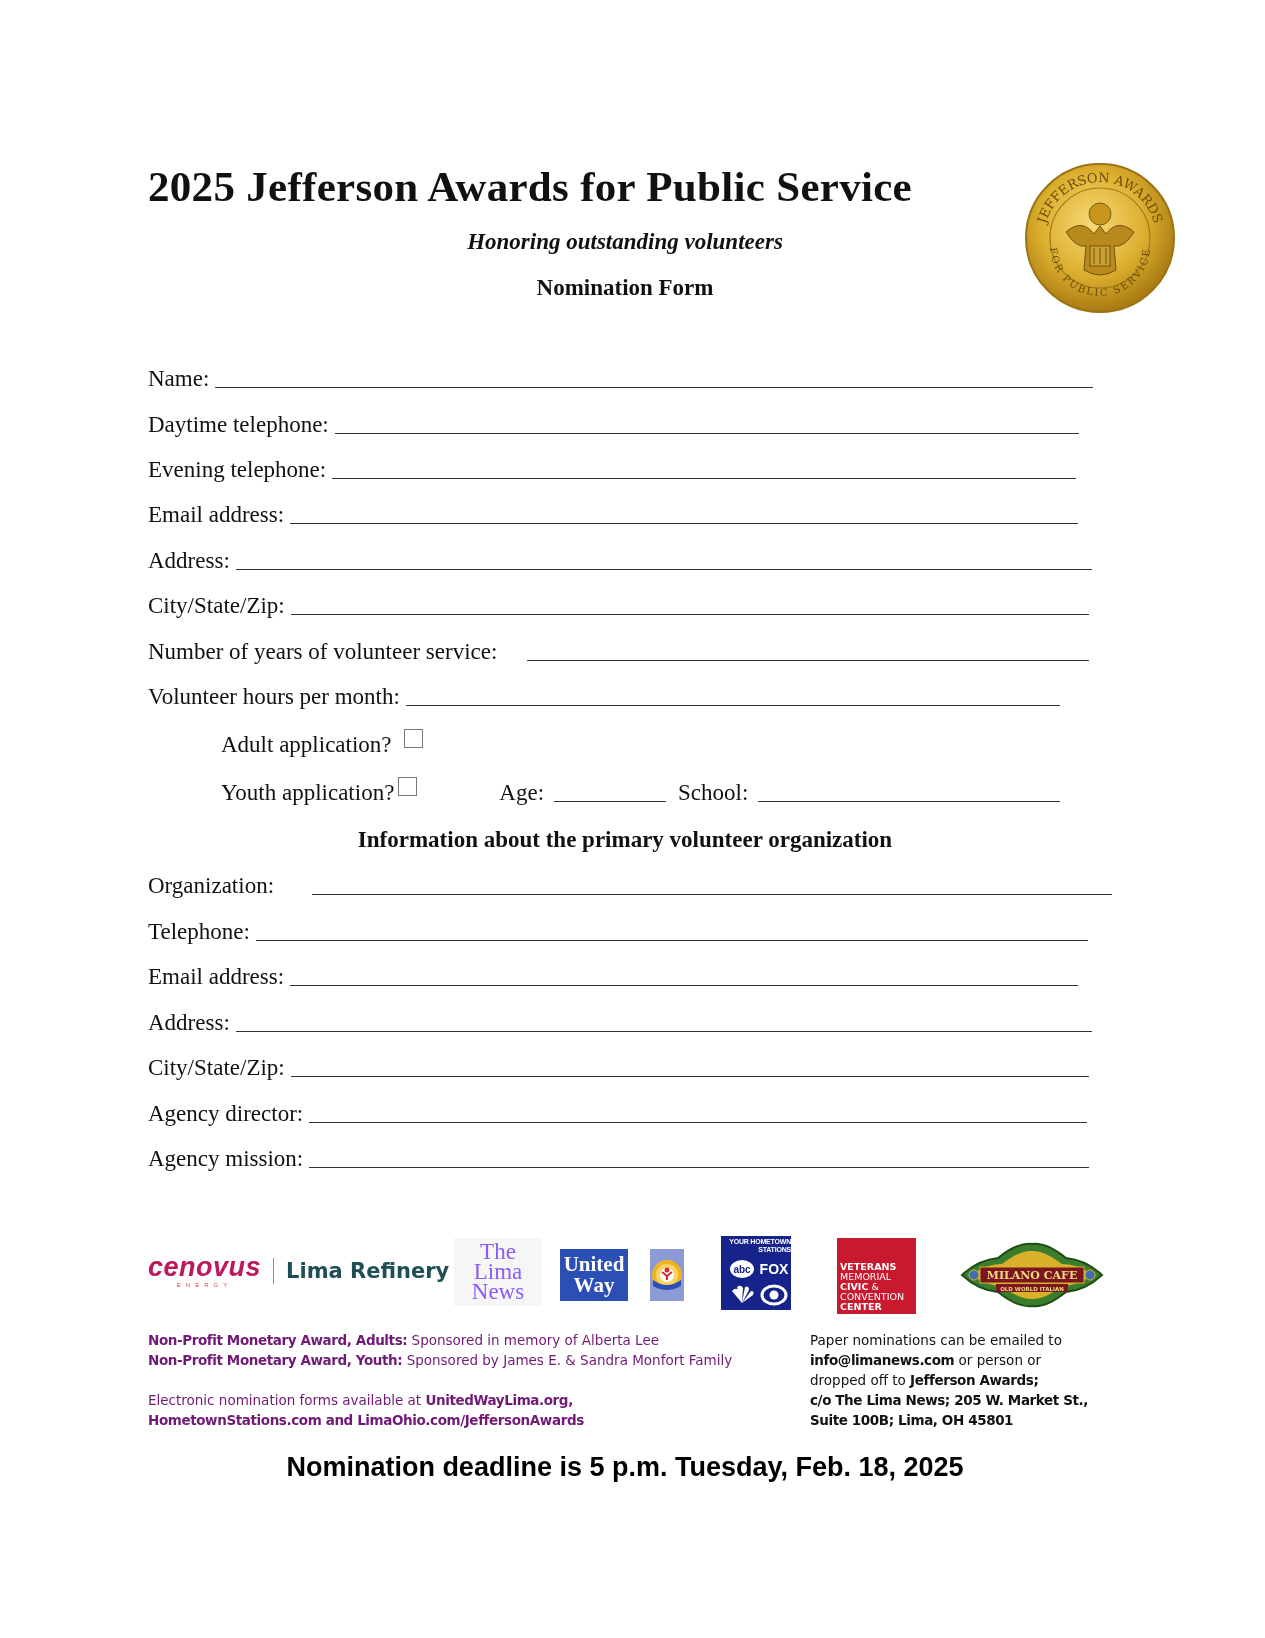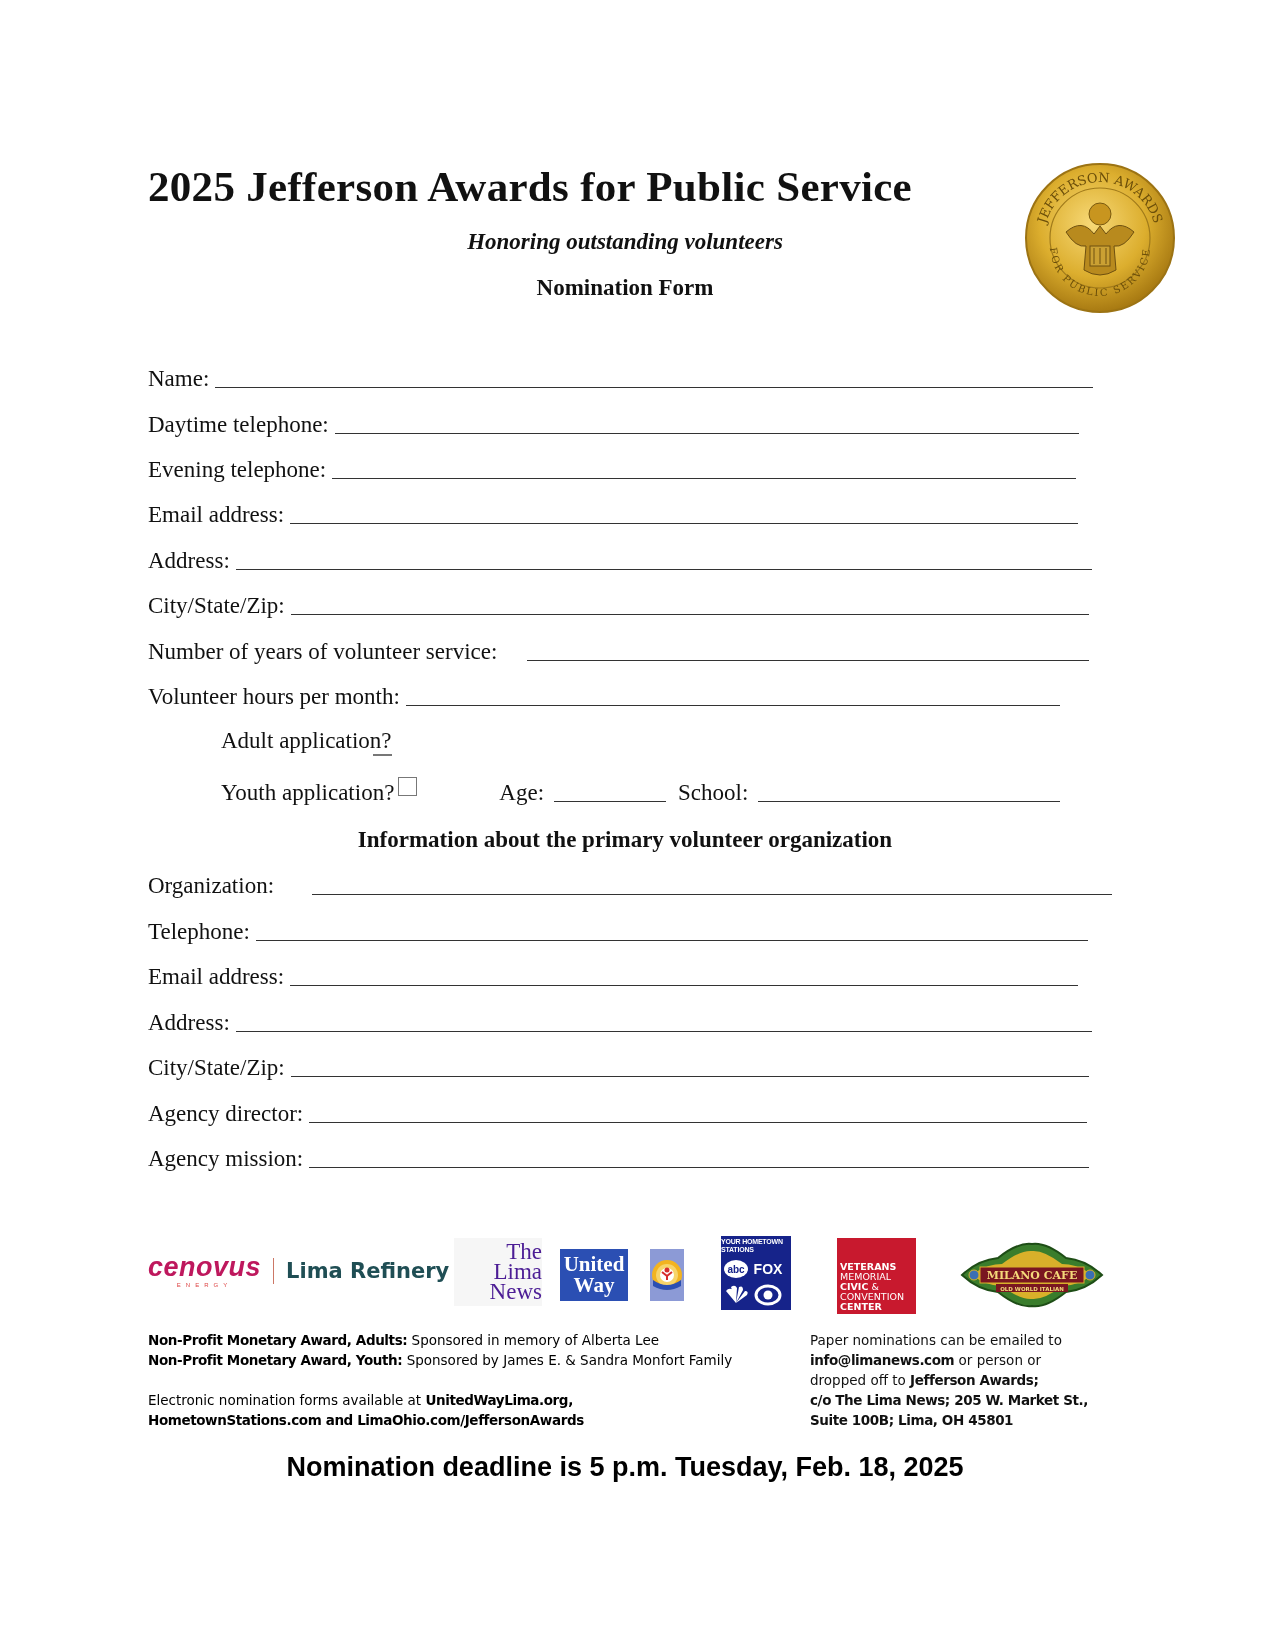--- a/index.html
+++ b/index.html
@@ -23,36 +23,36 @@
   .short-line { border-bottom: 1.5px solid #333; height: 22px; margin-bottom: 4px; margin-left: 10px; }
 
   
   .logo { position: absolute; }
   .cenovus { left: 148px; top: 1242px; display: flex; align-items: center; }
   .cenovus-word { font-family: "Liberation Sans", sans-serif; font-weight: bold; font-style: italic; font-size: 27px; color: #be185d; letter-spacing: 0.5px; line-height: 1; }
   .cenovus-sub { font-family: "Liberation Sans", sans-serif; font-size: 6px; color: #d44; letter-spacing: 5px; text-align: center; margin-top: 1px; }
   .cenovus-sep { width: 1px; height: 26px; background: #c76; margin: 0 12px; }
   .lima-ref { font-family: "DejaVu Sans", sans-serif; font-weight: bold; font-size: 21px; color: #1f4e54; }
 
-  .limanews { left: 454px; top: 1226px; width: 88px; height: 68px; background: #f6f6f6; display: flex; flex-direction: column; align-items: flex-end; justify-content: center; font-family: "Liberation Serif", serif; color: #4c1d95; font-size: 23px; line-height: 20px; }
+  .limanews { left: 454px; top: 1226px; width: 88px; height: 68px; background: #f6f6f6; display: flex; flex-direction: column; align-items: center; justify-content: center; font-family: "Liberation Serif", serif; color: #8b5cf6; font-size: 23px; line-height: 20px; }
 
   .unitedway { left: 560px; top: 1237px; width: 124px; height: 52px; display: flex; gap: 22px; }
   .uw-left { width: 86px; background: #2b4fb3; color: #fff; font-family: "Liberation Serif", serif; font-weight: bold; font-size: 21px; line-height: 21px; text-align: center; display: flex; flex-direction: column; justify-content: center; }
   .uw-right { width: 40px; background: #8c9ad6; display: flex; align-items: center; justify-content: center; }
 
-  .hometown { left: 721px; top: 1224px; width: 70px; height: 74px; background: #16238a; color: #fff; font-family: "Liberation Sans", sans-serif; font-weight: bold; text-align: left; }
+  .hometown { left: 721px; top: 1224px; width: 70px; height: 74px; background: #16238a; color: #fff; font-family: "Liberation Sans", sans-serif; font-weight: bold; text-align: right; }
   .ht-top { font-size: 7px; line-height: 8px; padding-top: 2px; letter-spacing: -0.2px; }
   .ht-net { font-size: 13px; margin-top: 5px; }
 
   .veterans { left: 837px; top: 1226px; width: 79px; height: 76px; background: #c8192e; color: #fff; font-family: "DejaVu Sans", sans-serif; font-size: 9.5px; line-height: 10px; box-sizing: border-box; padding: 24px 0 4px 3px; }
   .veterans b { font-weight: bold; }
 
   .milano { left: 958px; top: 1230px; width: 148px; height: 66px; }
 
-  .footer-left { position: absolute; left: 148px; top: 1318px; font-family: "DejaVu Sans", sans-serif; font-size: 13.5px; line-height: 20px; color: #000000; }
+  .footer-left { position: absolute; left: 148px; top: 1318px; font-family: "DejaVu Sans", sans-serif; font-size: 13.5px; line-height: 20px; color: #701a75; }
   .footer-left .b { font-weight: bold; letter-spacing: -0.4px; }
   .footer-left .block2 { margin-top: 20px; }
   .footer-right { position: absolute; left: 810px; top: 1318px; font-family: "DejaVu Sans", sans-serif; font-size: 13.5px; line-height: 20px; color: #111; width: 300px; }
   .footer-right .b { font-weight: bold; letter-spacing: -0.4px; }
 
   .deadline { position: absolute; left: 0; width: 1250px; text-align: center; top: 1440px; font-family: "Liberation Sans", sans-serif; font-weight: bold; font-size: 27px; color: #000; }
 </style>
 </head>
 <body>
 
@@ -112,21 +112,21 @@
   </div>
   <div class="field" style="top:623px;gap:24px;">
     <span class="lbl">Number of years of volunteer service:</span>
     <span class="line" style="width:562px;"></span>
   </div>
   <div class="field" style="top:668px;">
     <span class="lbl">Volunteer hours per month:</span>
     <span class="line" style="width:654px;"></span>
   </div>
 
-  <div class="check-row" style="top:716px;flex-direction:column;">
+  <div class="check-row" style="top:716px;">
     <span class="inline-lbl">Adult application?</span>
     <span class="checkbox"></span>
   </div>
 
   <div class="check-row" style="top:764px;">
     <span class="inline-lbl">Youth application?</span>
     <span class="checkbox" style="margin-left:4px;"></span>
     <span class="inline-lbl" style="margin-left:82px;">Age:</span>
     <span class="short-line" style="width:112px;"></span>
     <span class="inline-lbl" style="margin-left:12px;">School:</span>

